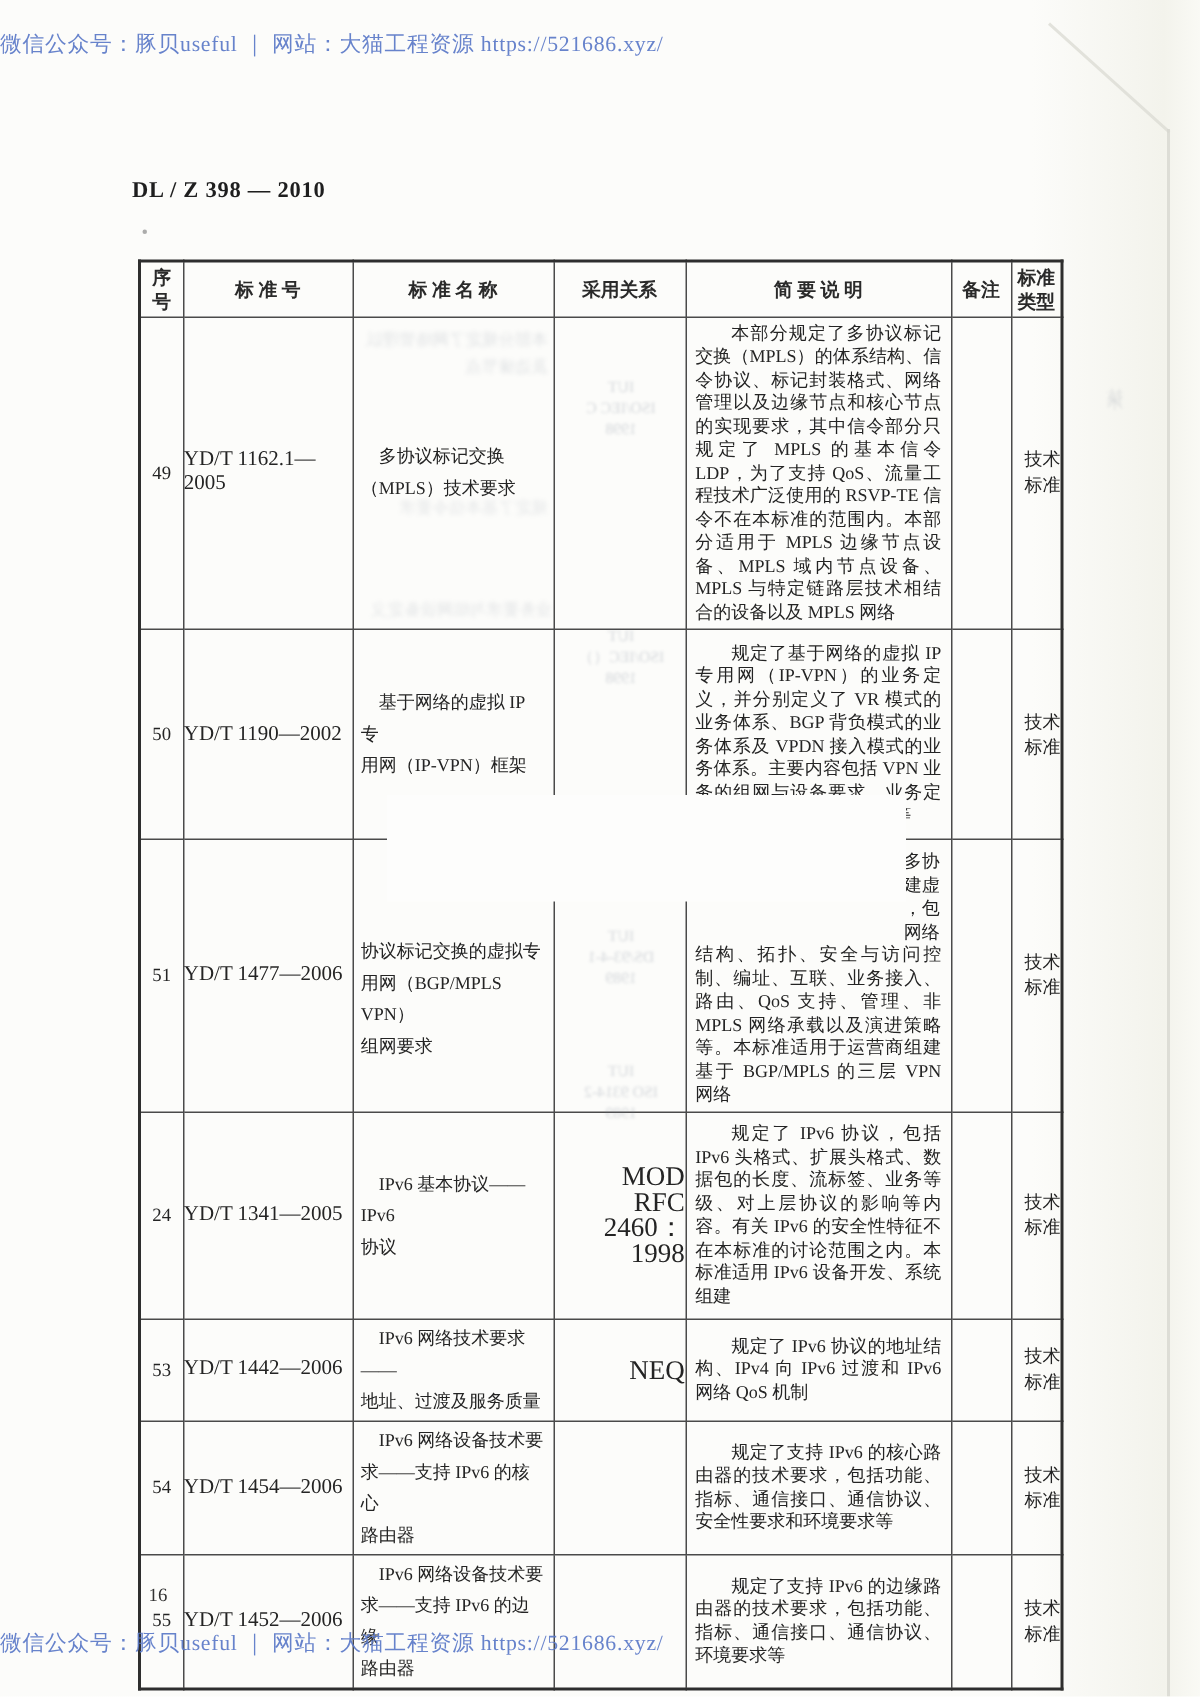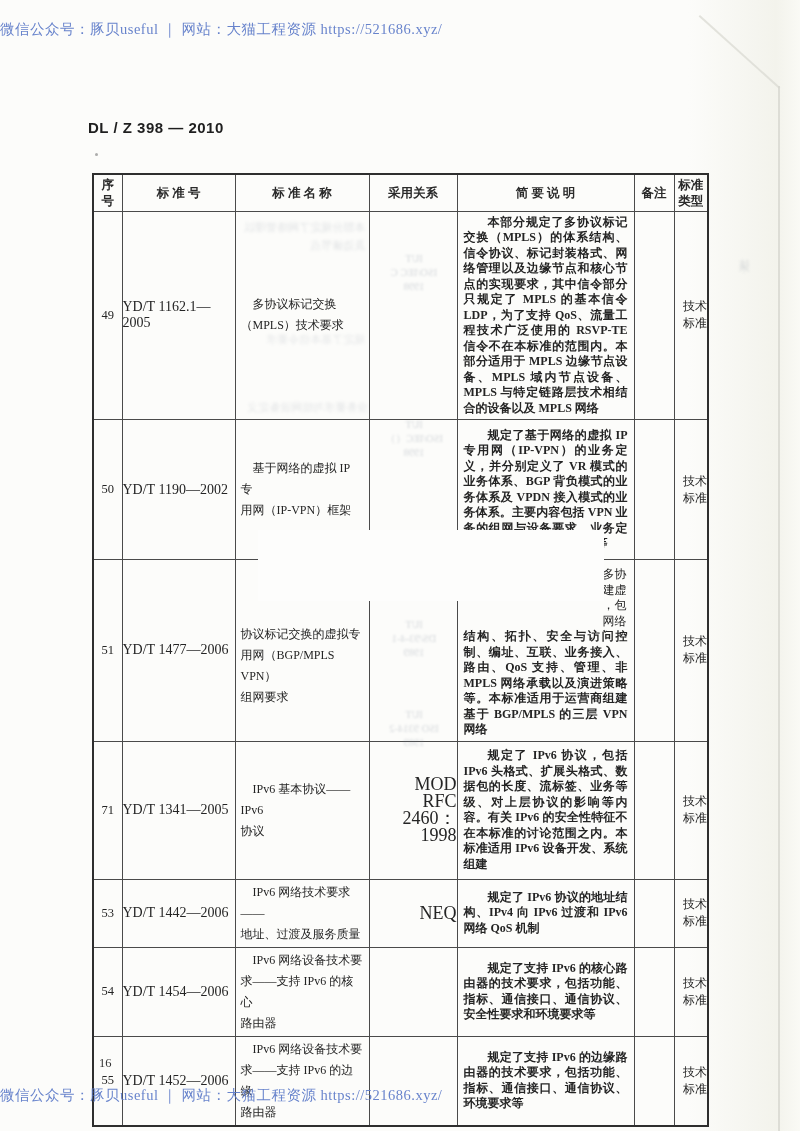--- a/index.html
+++ b/index.html
@@ -18,21 +18,21 @@
     position:absolute; left:0; width:100%;
     text-align:left; font-size:14.5px; letter-spacing:0.5px;
     color:#5b79c8; opacity:0.92;
   }
   .watermark.top    { top:20px; }
   .watermark.bottom { top:1086px; }
 
   
   .doc-code {
     position:absolute; left:88px; top:119px;
-    font-family:Liberation Sans, sans-serif;
+    font-family:Liberation Serif, serif;
     font-weight:bold; font-size:15px; letter-spacing:0.5px; color:#1e1e1e;
   }
   .speck { position:absolute; left:95px; top:153px; width:3px; height:3px;
     background:#777; border-radius:50%; opacity:0.6; }
   .table-title {
     position:absolute; left:0; top:146px; width:800px;
     text-align:center; font-size:15px; font-weight:bold; color:#222; letter-spacing:1px;
   }
   .page-number { position:absolute; left:99px; top:1056px; font-size:12.5px; color:#333; }
 
@@ -51,21 +51,21 @@
   }
   td { vertical-align:middle; }
   .c-no   { text-align:center; font-size:12.5px; }
   .c-std  { text-align:left; font-size:14px; letter-spacing:0; }
   .c-name { padding:2px 5px; line-height:21px; white-space:pre-line; text-indent:1em;margin-top:48px; }
   .c-name.no-indent { text-indent:0; }
   .c-name.push-down { vertical-align:middle; padding-top:34px; }
   .c-rel  { text-align:right; white-space:pre-line; line-height:17px; font-size:18px; }
   .c-sum  { padding:3px 6px; line-height:15.5px; text-align:justify; font-size:12px; }
   .c-sum.v-top { vertical-align:top; padding-top:7px; }
-  .sum-body { text-indent:2em;font-weight:bold; }
+  .sum-body { text-indent:2em; }
   .sum-body.no-indent { text-indent:0; }
   .sum-frag { text-align:right; white-space:pre-line; line-height:15.5px; padding-right:1px; }
   .c-remark { }
   .c-type { text-align:right; white-space:pre-line; line-height:17px; }
 
   
   .whiteout {
     position:absolute; left:258px; top:530px; width:346px; height:71px;
     background:#fdfdfc;
   }
@@ -167,21 +167,21 @@
 建虚
 ，包
 网络</div>
             <div class="sum-body no-indent">结构、拓扑、安全与访问控制、编址、互联、业务接入、路由、QoS 支持、管理、非 MPLS 网络承载以及演进策略等。本标准适用于运营商组建基于 BGP/MPLS 的三层 VPN 网络</div>
           </td>
           <td class="c-remark"></td>
           <td class="c-type">技术
 标准</td>
         </tr>
         <tr style="height: 138px;">
-          <td class="c-no">71</td>
+          <td class="c-no">24</td>
           <td class="c-std">YD/T 1341—2005</td>
           <td class="c-name">IPv6 基本协议——IPv6
 协议</td>
           <td class="c-rel">MOD
 RFC 2460：1998</td>
           <td class="c-sum">
             <div class="sum-body">规定了 IPv6 协议，包括 IPv6 头格式、扩展头格式、数据包的长度、流标签、业务等级、对上层协议的影响等内容。有关 IPv6 的安全性特征不在本标准的讨论范围之内。本标准适用 IPv6 设备开发、系统组建</div>
           </td>
           <td class="c-remark"></td>
           <td class="c-type">技术

